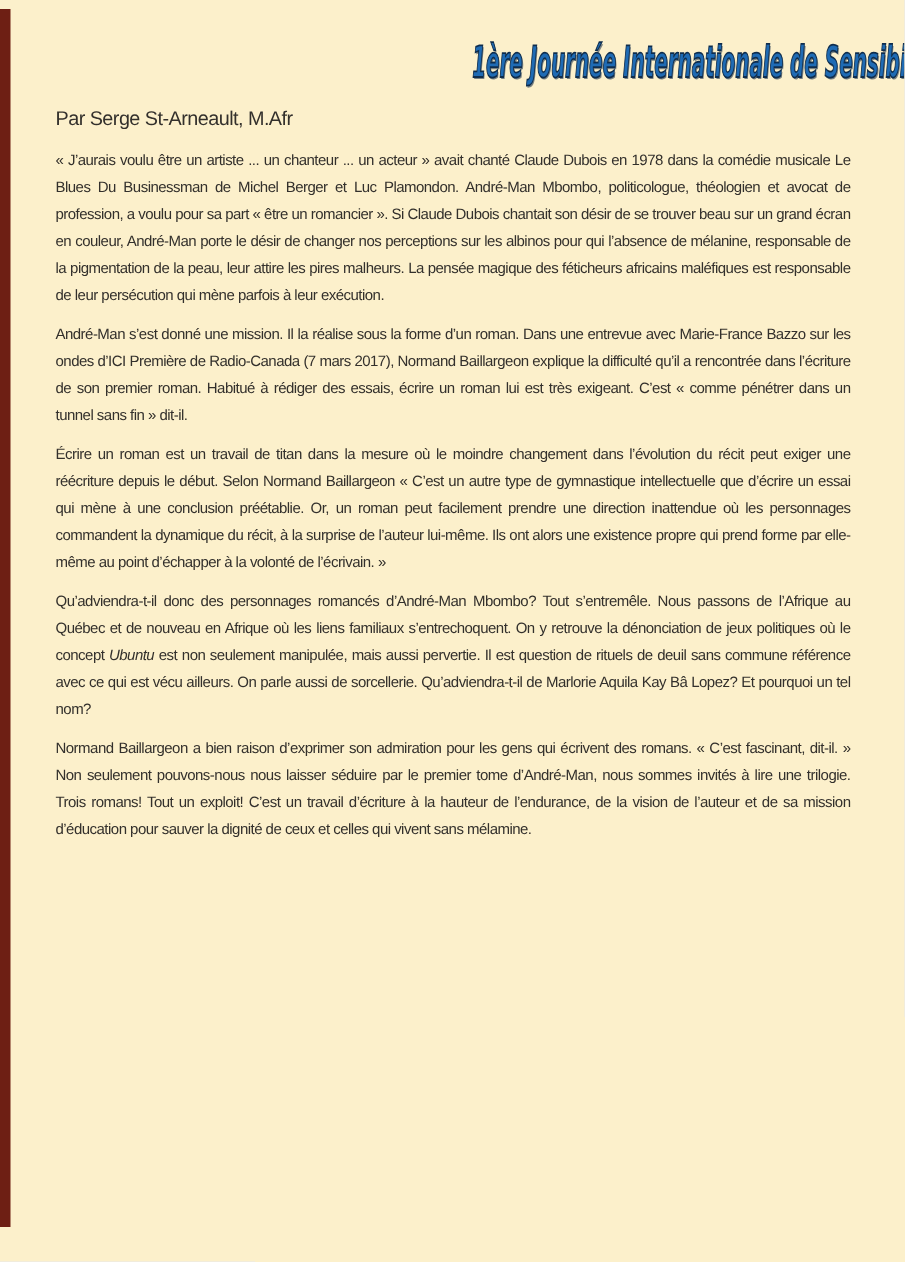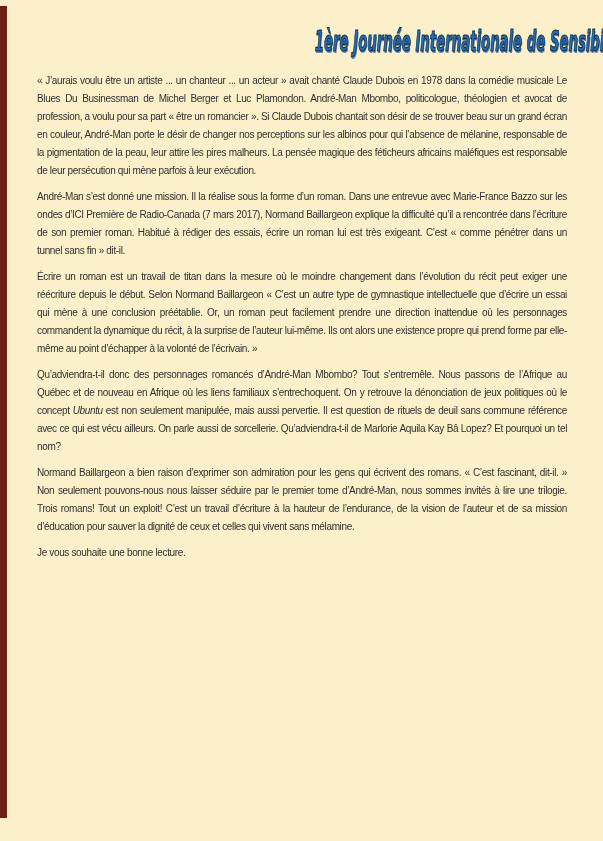--- a/index.html
+++ b/index.html
@@ -80,23 +80,23 @@
 <div class="page">
   <div class="left-bar"></div>
 
   <header>
     <h1 class="title">
       <span class="title-line-wrap"><span class="title-line" style="transform: scaleX(0.458004);">1ère Journée Internationale de Sensibilisation à l’Albinisme à Montréal</span></span>
     </h1>
   </header>
 
   <div class="content">
+    <p class="byline">Par Serge St-Arneault, M.Afr</p>
 
     <div class="bodytext">
       <p>« J’aurais voulu être un artiste ... un chanteur ... un acteur » avait chanté Claude Dubois en 1978 dans la comédie musicale Le Blues Du Businessman de Michel Berger et Luc Plamondon. André-Man Mbombo, politicologue, théologien et avocat de profession, a voulu pour sa part « être un romancier ». Si Claude Dubois chantait son désir de se trouver beau sur un grand écran en couleur, André-Man porte le désir de changer nos perceptions sur les albinos pour qui l’absence de mélanine, responsable de la pigmentation de la peau, leur attire les pires malheurs. La pensée magique des féticheurs africains maléfiques est responsable de leur persécution qui mène parfois à leur exécution.</p>
       <p>André-Man s’est donné une mission. Il la réalise sous la forme d’un roman. Dans une entrevue avec Marie-France Bazzo sur les ondes d’ICI Première de Radio-Canada (7 mars 2017), Normand Baillargeon explique la difficulté qu’il a rencontrée dans l’écriture de son premier roman. Habitué à rédiger des essais, écrire un roman lui est très exigeant. C’est « comme pénétrer dans un tunnel sans fin » dit-il.</p>
       <p>Écrire un roman est un travail de titan dans la mesure où le moindre changement dans l’évolution du récit peut exiger une réécriture depuis le début. Selon Normand Baillargeon « C’est un autre type de gymnastique intellectuelle que d’écrire un essai qui mène à une conclusion préétablie. Or, un roman peut facilement prendre une direction inattendue où les personnages commandent la dynamique du récit, à la surprise de l’auteur lui-même. Ils ont alors une existence propre qui prend forme par elle-même au point d’échapper à la volonté de l’écrivain. »</p>
       <p><span>Qu’adviendra-t-il donc des personnages romancés d’André-Man Mbombo? Tout s’entremêle. Nous passons de l’Afrique au Québec et de nouveau en Afrique où les liens familiaux s’entrechoquent. On y retrouve la dénonciation de jeux politiques où le concept </span><em>Ubuntu</em><span> est non seulement manipulée, mais aussi pervertie. Il est question de rituels de deuil sans commune référence avec ce qui est vécu ailleurs. On parle aussi de sorcellerie. Qu’adviendra-t-il de Marlorie Aquila Kay Bâ Lopez? Et pourquoi un tel nom?</span></p>
       <p>Normand Baillargeon a bien raison d’exprimer son admiration pour les gens qui écrivent des romans. « C’est fascinant, dit-il. » Non seulement pouvons-nous nous laisser séduire par le premier tome d’André-Man, nous sommes invités à lire une trilogie. Trois romans! Tout un exploit! C’est un travail d’écriture à la hauteur de l’endurance, de la vision de l’auteur et de sa mission d’éducation pour sauver la dignité de ceux et celles qui vivent sans mélamine.</p>
-      <p>Je vous souhaite une bonne lecture.</p>
     </div>
   </div>
 </div>
 
 </body></html>

